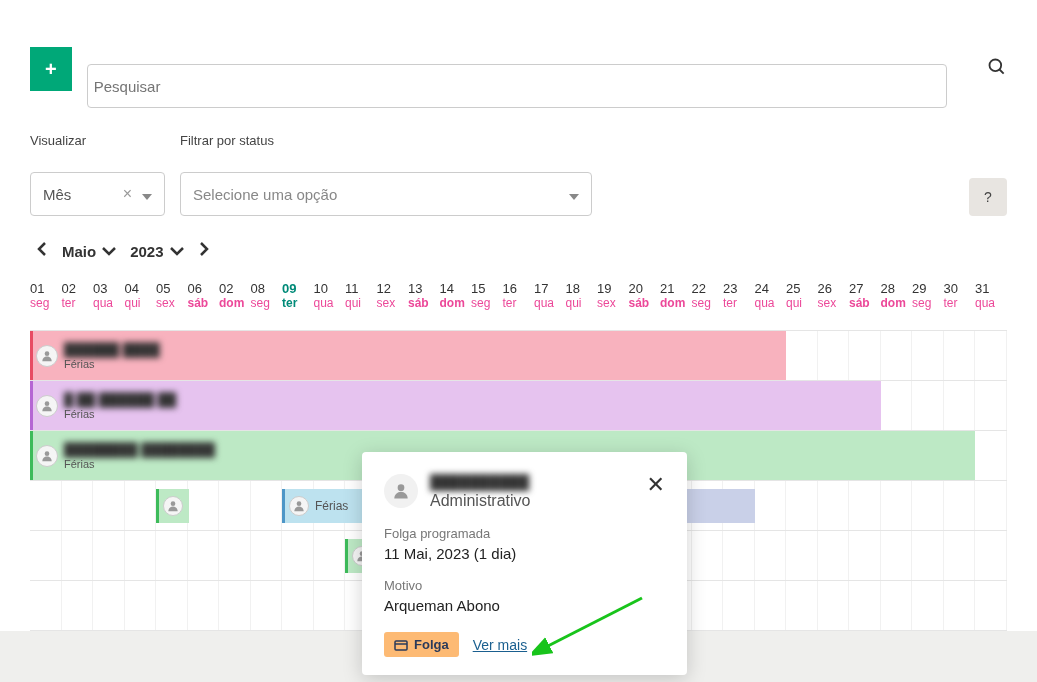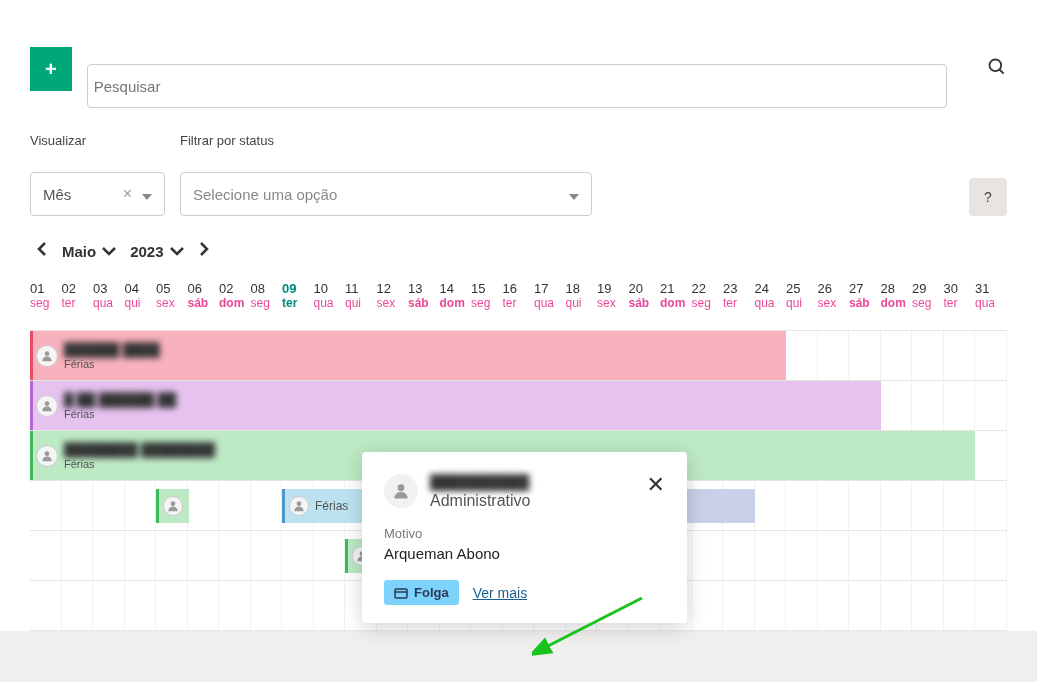--- a/index.html
+++ b/index.html
@@ -47,21 +47,21 @@
     .popover { position: absolute; left: 362px; top: 452px; width: 325px; background: #fff; box-shadow: 0 4px 20px rgba(0,0,0,.18); border-radius: 4px; padding: 22px 22px 18px 22px; z-index: 50; }
     .pop-header { display: flex; align-items: flex-start; gap: 12px; }
     .pop-avatar { width: 34px; height: 34px; border-radius: 50%; background: #f1f1f1; display: flex; align-items: center; justify-content: center; flex-shrink: 0; }
     .pop-name { font-size: 14px; font-weight: bold; filter: blur(3px); }
     .pop-dept { font-size: 16px; color: #555; margin-top: 2px; }
     .pop-close { margin-left: auto; cursor: pointer; font-size: 22px; color: #333; line-height: 1; }
     .pop-section { margin-top: 16px; }
     .pop-label { font-size: 13px; color: #777; }
     .pop-value { font-size: 15px; color: #222; margin-top: 4px; }
     .pop-footer { display: flex; align-items: center; gap: 14px; margin-top: 18px; }
-    .badge-folga { background: #7dd3fc; color: #2a3a5a; font-weight: bold; font-size: 13px; padding: 5px 10px; border-radius: 3px; display: inline-flex; align-items: center; gap: 6px; }
+    .badge-folga { background: #fdba74; color: #2a3a5a; font-weight: bold; font-size: 13px; padding: 5px 10px; border-radius: 3px; display: inline-flex; align-items: center; gap: 6px; }
     .ver-mais { color: #1a5f8f; font-size: 14px; text-decoration: underline; cursor: pointer; }
     .arrow-annotation { position: absolute; left: 532px; top: 590px; z-index: 60; pointer-events: none; }
     .footer-bg { background: #efefed; height: 100px; margin-top: 0; }
   </style>
 </head>
 <body>
 
 <div class="content">
   <div class="top-row">
     <button class="btn-new">
@@ -387,20 +387,24 @@
           <path d="M4 21c0-4.4 3.6-8 8-8s8 3.6 8 8"></path>
         </svg>
     </div>
     <div>
       <div class="pop-name">██████████</div>
       <div class="pop-dept">Administrativo</div>
     </div>
     <span class="pop-close">✕</span>
   </div>
   <div class="pop-section">
+    <div class="pop-label">Folga programada</div>
+    <div class="pop-value">11 Mai, 2023 (1 dia)</div>
+  </div>
+  <div class="pop-section">
     <div class="pop-label">Motivo</div>
     <div class="pop-value">Arqueman Abono</div>
   </div>
   <div class="pop-footer">
     <span class="badge-folga">
       <svg width="14" height="12" viewBox="0 0 14 12">
           <rect x="1" y="2" width="12" height="9" rx="1" fill="none" stroke="#2a3a5a" stroke-width="1.5"></rect>
           <line x1="1" y1="5" x2="13" y2="5" stroke="#2a3a5a" stroke-width="1.5"></line>
         </svg>
       <span>Folga</span>

